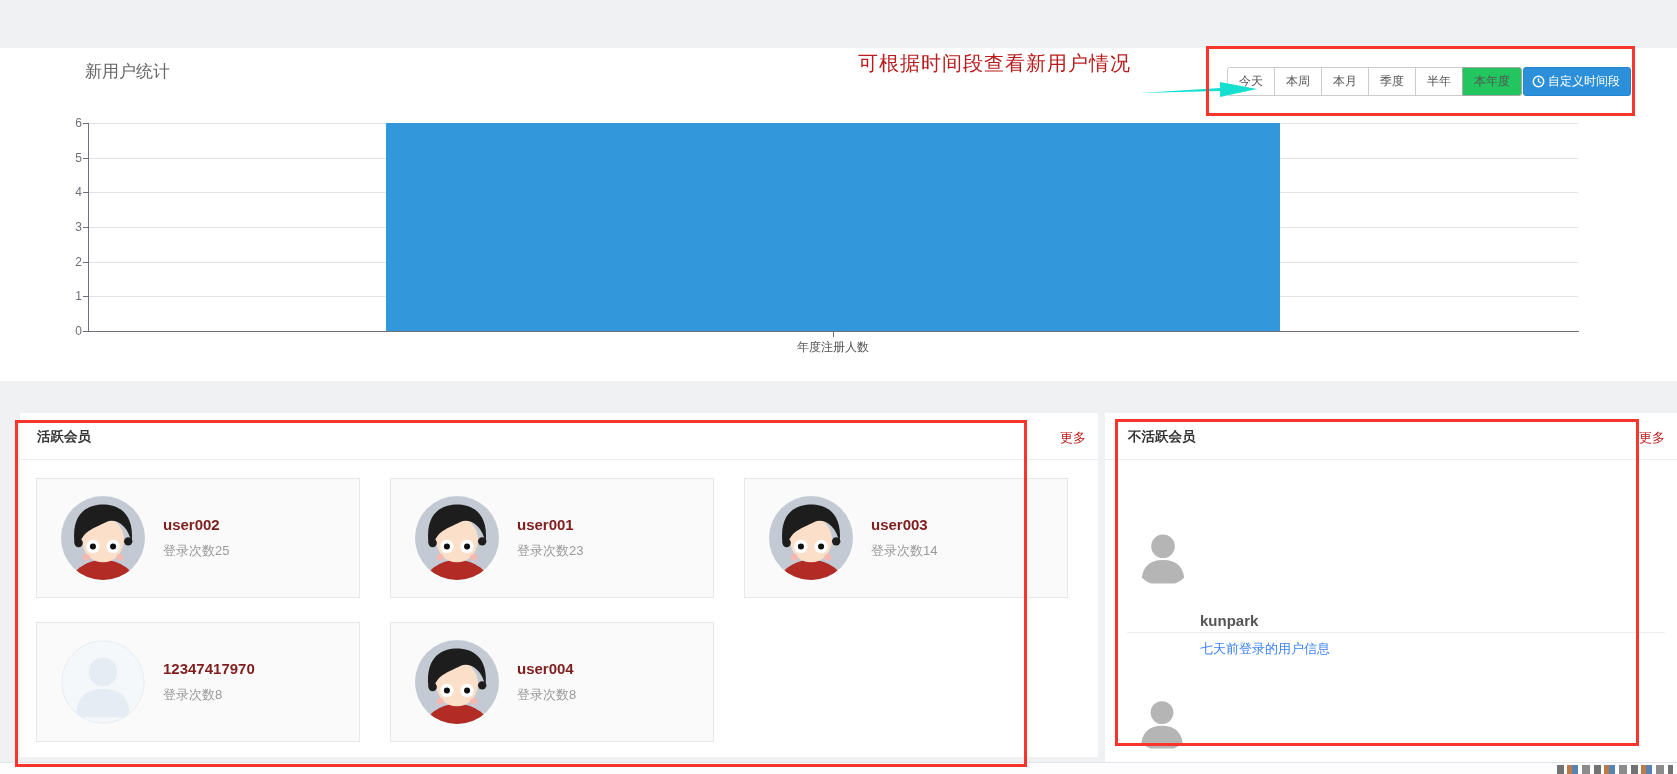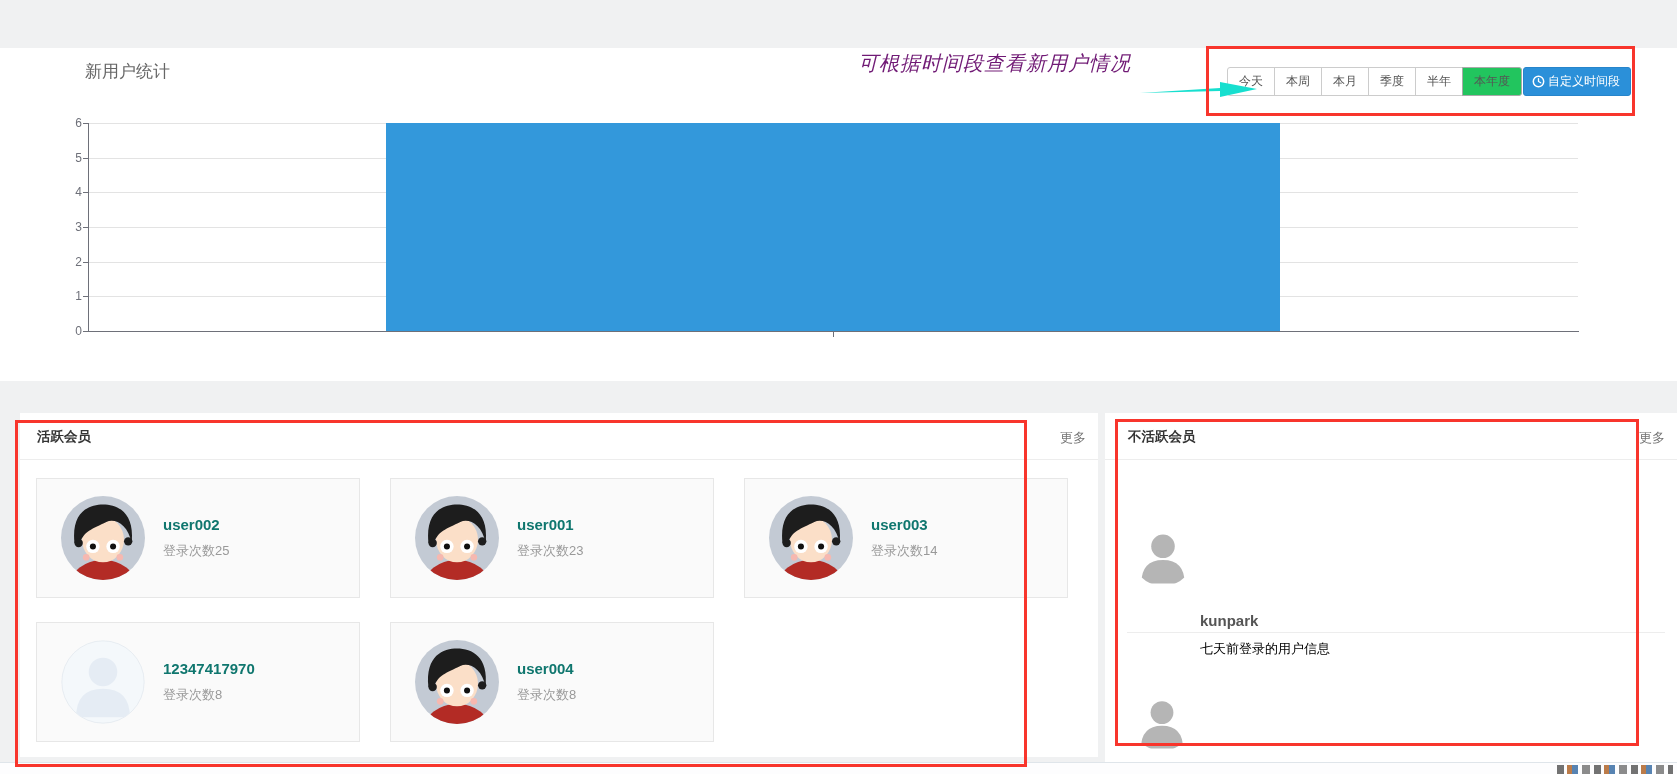--- a/index.html
+++ b/index.html
@@ -34,40 +34,40 @@
   .bar { position:absolute; left:20%; width:60%; bottom:0; }
   .xcat { position:absolute; left:0; top:216px; width:100%; text-align:center; font-size:12px; color:#555; }
 
   
   .panel { position:absolute; background:#fff; overflow:hidden; }
   .panel-active { left:20px; top:413px; width:1078px; height:344px; }
   .panel-inactive { left:1105px; top:413px; width:572px; height:349px; }
   .panel-head { position:relative; height:46px; }
   .panel-title { position:absolute; left:17px; top:15px; font-size:13.5px; font-weight:bold; color:#333; }
   .panel-inactive .panel-title { left:23px; }
-  .more-link { position:absolute; right:12px; top:16px; font-size:13px; color:#737373; cursor:pointer;margin-left:8px; }
+  .more-link { position:absolute; right:12px; top:16px; font-size:13px; color:#b91c1c; cursor:pointer;margin-left:8px; }
   .panel-divider { position:absolute; left:0; top:46px; width:100%; height:1px; background:#ededed; }
 
   .cards { position:absolute; left:16px; top:65px; width:1046px; display:flex; flex-wrap:wrap; column-gap:30px; row-gap:24px; }
   .user-card { width:324px; height:120px; background:#fafafa; border:1px solid #e7e7e7; display:flex; align-items:center; cursor:pointer; }
   .user-card .avatar { width:84px; height:84px; margin-left:24px; flex:0 0 auto; }
   .user-meta { margin-left:18px; }
-  .user-name { font-size:15px; font-weight:bold; color:#0f766e; margin-bottom:9px; }
+  .user-name { font-size:15px; font-weight:bold; color:#7f1d1d; margin-bottom:9px; }
   .user-logins { font-size:13px; color:#999; }
 
   .inactive-entry { position:absolute; left:0; width:100%; }
   .inactive-avatar { position:absolute; left:27px; width:62px; height:62px; }
   .inactive-name { position:absolute; left:95px; font-size:15px; font-weight:bold; color:#555; }
-  .inactive-desc { position:absolute; left:95px; font-size:13px; color:#000000; }
+  .inactive-desc { position:absolute; left:95px; font-size:13px; color:#3b82f6; }
   .inactive-divider { position:absolute; left:22px; right:12px; height:1px; background:#ededed; }
 
   
   .overlay { position:absolute; pointer-events:none; z-index:20; }
   .redbox { border:3px solid #f8352c; }
-  .annotation-text { font-family:"Liberation Serif","DejaVu Serif",serif; font-size:20px; color:#701a75; letter-spacing:1px; white-space:nowrap;font-style:italic; }
+  .annotation-text { font-family:"Liberation Serif","DejaVu Serif",serif; font-size:20px; color:#b91c1c; letter-spacing:1px; white-space:nowrap; }
 
   
   .footer-strip { position:absolute; left:0; top:762px; width:100%; height:12px; background:#fdfdfe; border-top:1px solid #dfe5ea; z-index:10; }
   .watermark { position:absolute; left:1557px; top:2px; width:116px; height:10px; opacity:.85;
     background:repeating-linear-gradient(90deg,#5a5a5a 0 7px,transparent 7px 10px,#b0652a 10px 15px,#3a6ea5 15px 21px,transparent 21px 25px,#777 25px 33px,transparent 33px 37px); }
 </style>
 </head>
 <body>
 
 <div class="stage">
@@ -112,20 +112,21 @@
         <div class="gridline" style="top: 69.3333px;"></div>
         <div class="ytick" style="top: 69.3333px;"></div>
         <div class="ylabel" style="top: 61.3333px;">4</div>
         <div class="gridline" style="top: 34.6667px;"></div>
         <div class="ytick" style="top: 34.6667px;"></div>
         <div class="ylabel" style="top: 26.6667px;">5</div>
         <div class="gridline" style="top: 0px;"></div>
         <div class="ytick" style="top: 0px;"></div>
         <div class="ylabel" style="top: -8px;">6</div>
         <div class="bar" style="height: 208px; background: rgb(51, 152, 219);"></div>
+        <div class="xcat">年度注册人数</div>
       </div>
   </div>
 
   <div class="panel panel-active">
     <div class="panel-head">
       <span class="panel-title">活跃会员</span>
       <span class="more-link">更多</span>
     </div>
     <div class="panel-divider"></div>
     <div class="cards">

